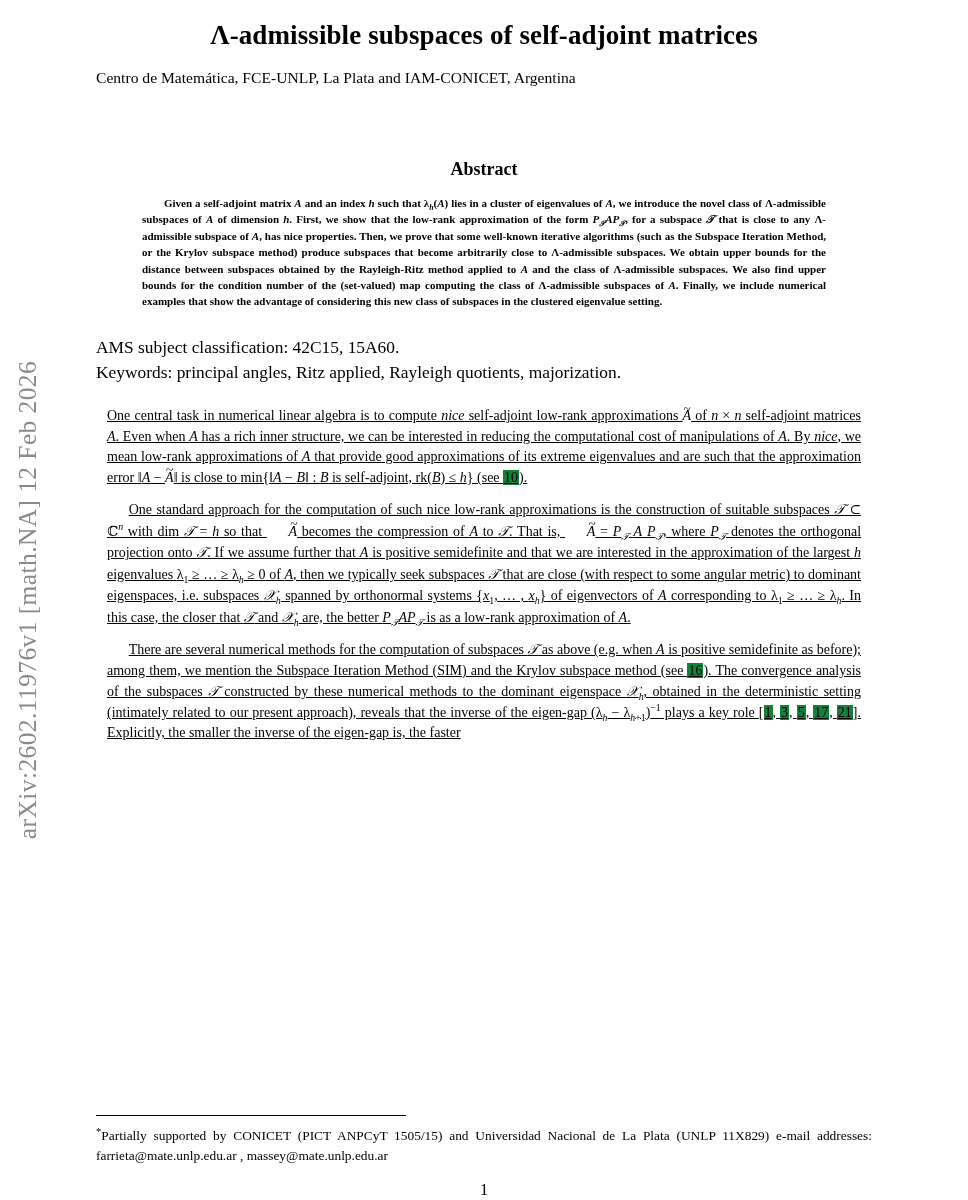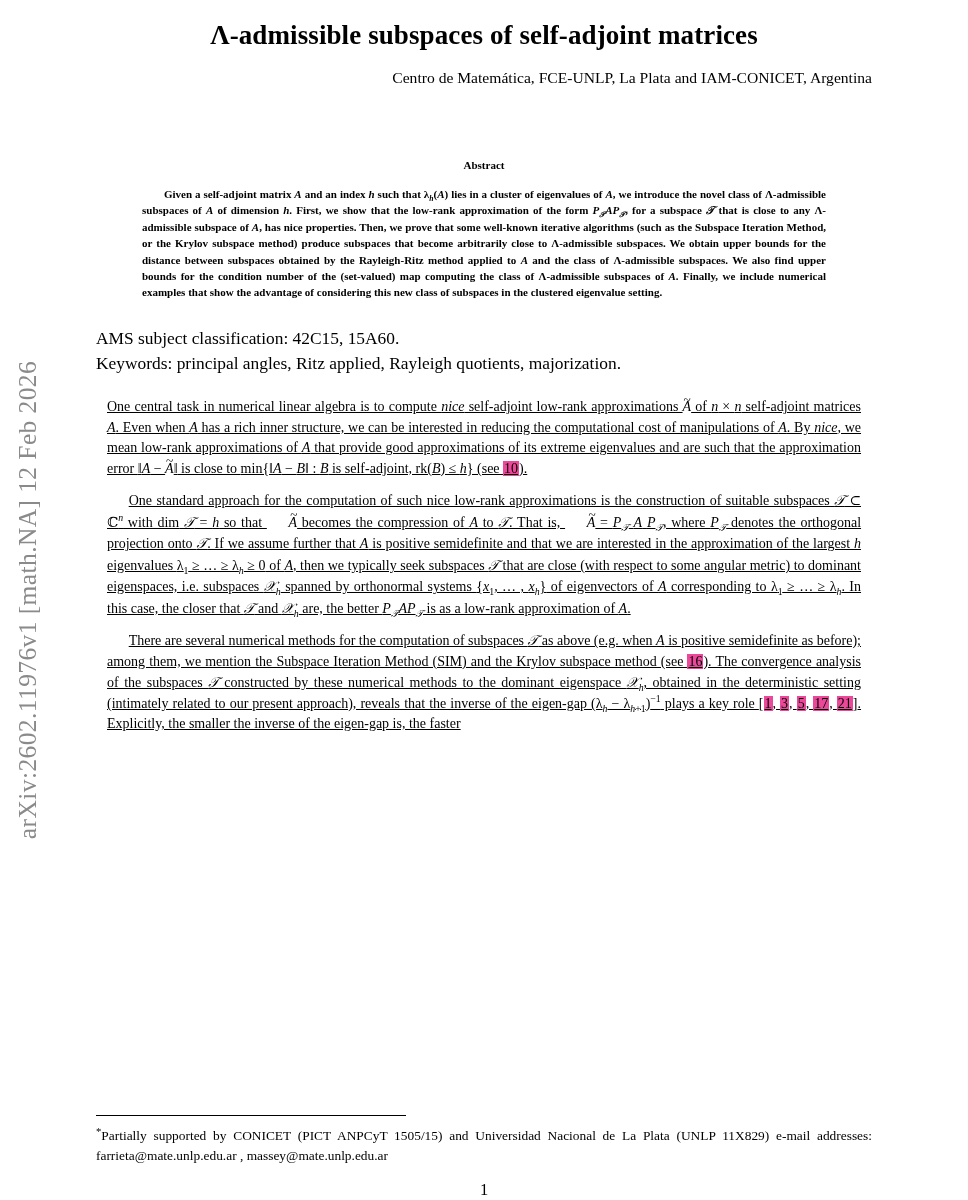--- a/index.html
+++ b/index.html
@@ -53,34 +53,34 @@
     line-height: 1.15;
     margin-top: 8px;
     letter-spacing: 0.1px;
   }
   #authors {
     text-align: center;
     font-size: 18.5px;
     margin-top: 43px;
   }
   #affiliation {
-    text-align: right;
+    text-align: left;
     font-size: 15.6px;
     margin-top: 15px;
   }
 
   
   #abstract-wrap {
     margin-top: 72px;
     padding: 0 46px;
   }
   #abstract-heading {
     text-align: center;
     font-weight: bold;
-    font-size: 11px;
+    font-size: 18px;
     margin-bottom: 15px;
   }
   #abstract-body {
     font-size: 11px;
     line-height: 1.465;
     text-align: justify;
     text-indent: 2.0em;
     hyphens: none;
     font-weight: bold;
   }
@@ -129,21 +129,21 @@
     left: 50%;
     top: -0.56em;
     transform: translateX(-46%);
     font-size: 0.95em;
     font-style: normal;
   }
   .emph { font-style: italic; }
 
   
   .cite {
-    background: #ec4899;
+    background: #15803d;
     color: #000000;
     padding: 0 1px;
     box-decoration-break: clone;
     -webkit-box-decoration-break: clone;
   }
 
   
   #footnote-rule {
     position: absolute;
     left: 0;

